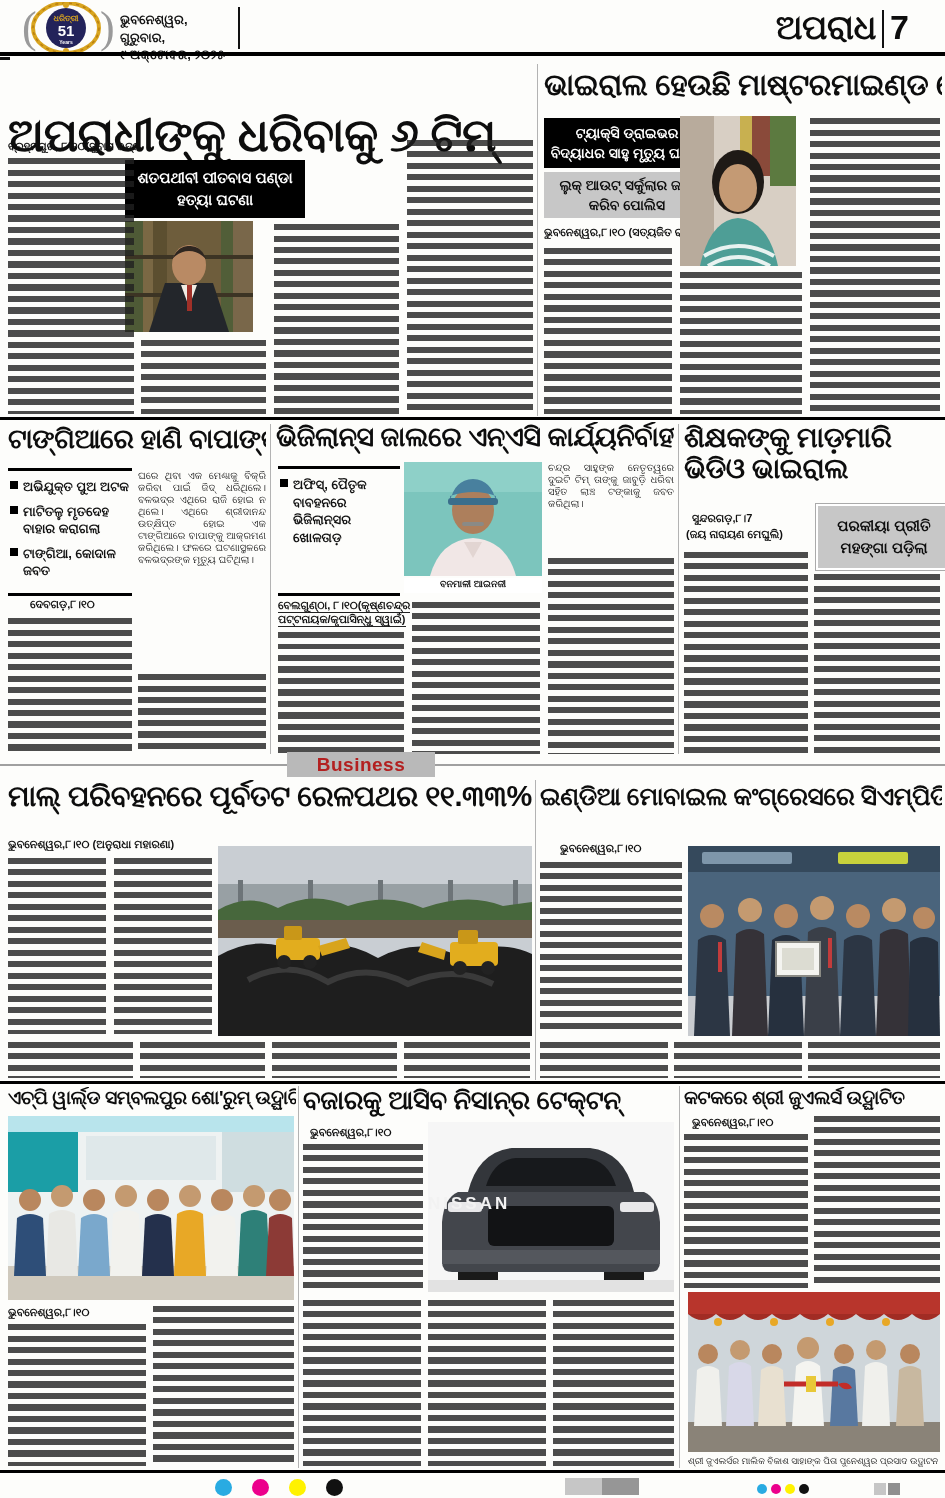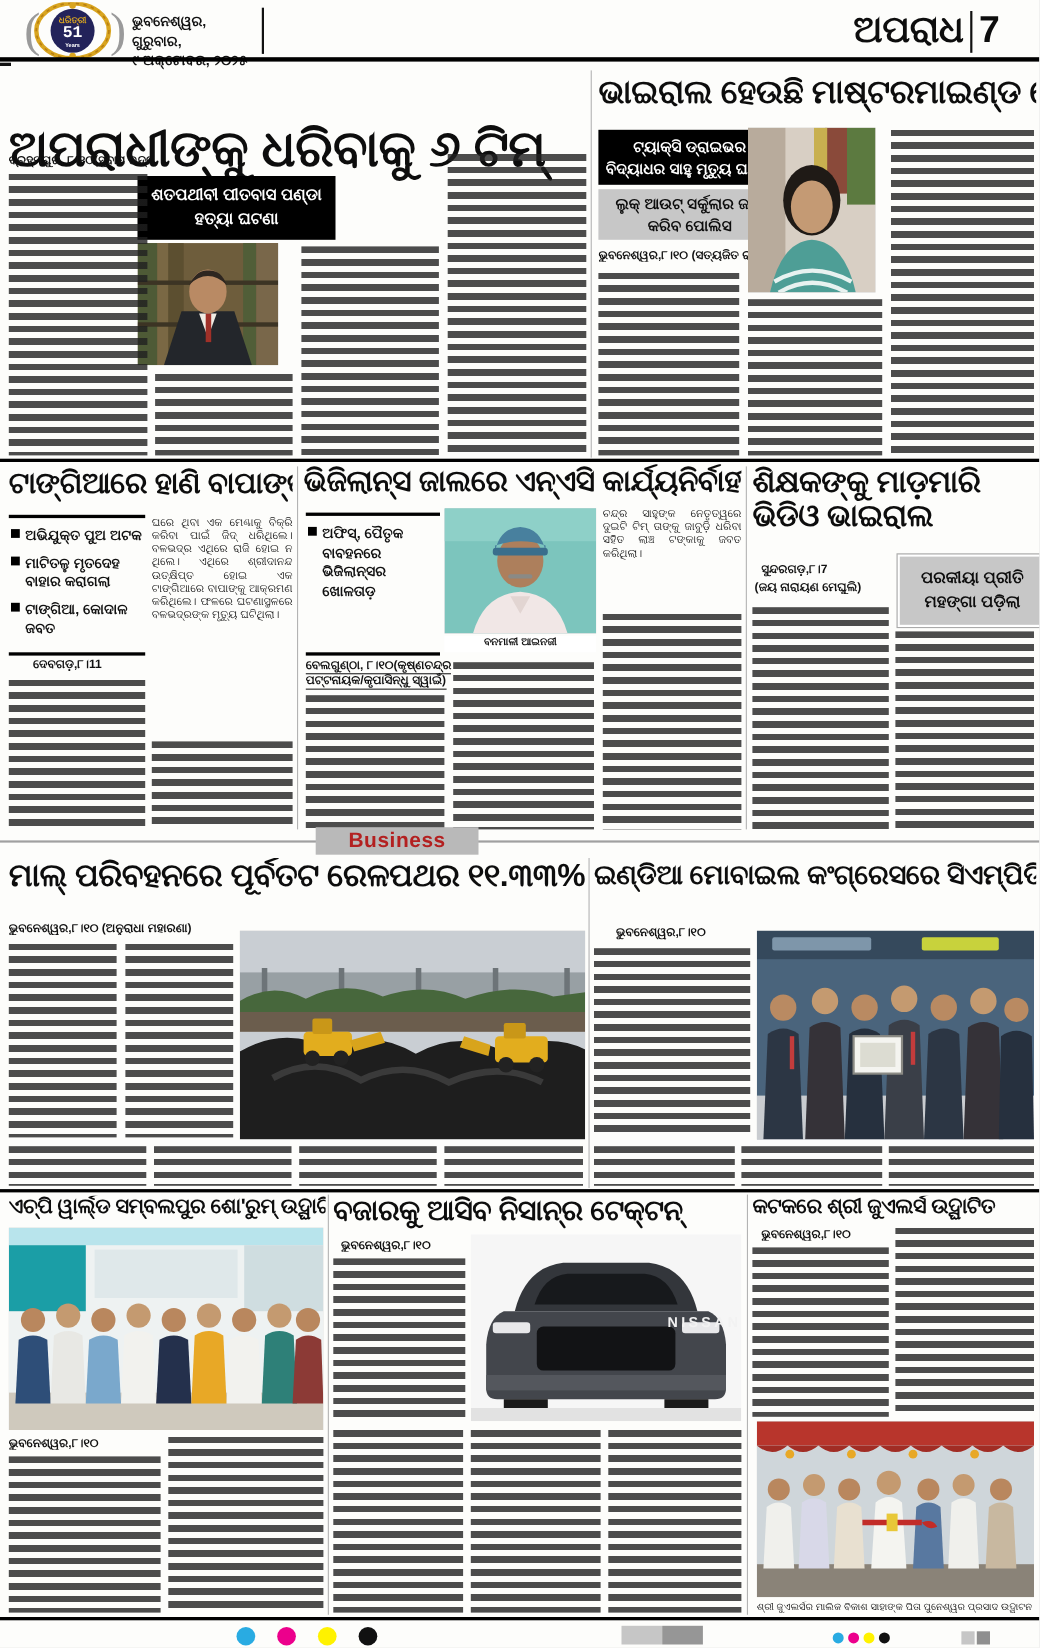--- a/index.html
+++ b/index.html
@@ -38,21 +38,21 @@
     <svg viewBox="0 0 100 52">
       <text x="6" y="40" font-size="44" fill="#9a9a9a" font-family="Liberation Serif,serif">(</text>
       <text x="84" y="40" font-size="44" fill="#9a9a9a" font-family="Liberation Serif,serif">)</text>
       <ellipse cx="50" cy="26" rx="33" ry="25" fill="none" stroke="#d9a520" stroke-width="4"></ellipse>
       <ellipse cx="50" cy="26" rx="33" ry="25" fill="none" stroke="#b97f10" stroke-width="1.5" stroke-dasharray="3 4"></ellipse>
       <circle cx="50" cy="26" r="20" fill="#23235a"></circle>
       <circle cx="50" cy="3" r="3" fill="#d9a520"></circle>
       <circle cx="50" cy="49" r="3" fill="#d9a520"></circle>
     </svg>
     <div class="abs" style="left:34px;top:12px;width:32px;text-align:center;color:#d9a520;font-size:8px;font-weight:bold;">ଧରିତ୍ରୀ</div>
-    <div class="abs" style="left:34px;top:20px;width:32px;text-align:center;color:#fff;font-size:15px;font-weight:bold;font-family:Liberation Mono, monospace;">51</div>
+    <div class="abs" style="left:34px;top:20px;width:32px;text-align:center;color:#fff;font-size:15px;font-weight:bold;">51</div>
     <div class="abs" style="left:34px;top:37px;width:32px;text-align:center;color:#fff;font-size:5px;font-weight:bold;">Years</div>
   </div>
   <div class="abs" style="left:120px;top:11px;width:116px;text-align:left;">
     <div style="font-size:13px;font-weight:bold;line-height:1.35;">ଭୁବନେଶ୍ୱର, ଗୁରୁବାର,</div>
     <div style="font-size:13px;font-weight:bold;line-height:1.35;">୯ ଅକ୍ଟୋବର, ୨୦୨୫</div>
   </div>
   <div class="abs" style="left:238px;top:7px;width:2px;height:42px;background:#111;"></div>
   <div class="abs hl nowrap" style="left:742px;top:8px;width:134px;font-size:34px;text-align:right;">ଅପରାଧ</div>
   <div class="abs" style="left:882px;top:10px;width:1.5px;height:38px;background:#111;"></div>
   <div class="abs hl nowrap" style="left:890px;top:8px;width:52px;font-size:34px;">7</div>
@@ -113,21 +113,21 @@
   <div class="abs rule-v" style="left:678px;top:424px;height:330px;"></div>
 
   <div class="abs hl nowrap" style="left:8px;top:424px;width:258px;height:40px;font-size:27px;">ଟାଙ୍ଗିଆରେ ହାଣି ବାପାଙ୍କୁ ହତ୍ୟା</div>
   <div class="abs bulbox" style="left:8px;top:468px;width:124px;height:122px;">
     <ul class="bl">
       <li><span class="sq"></span><span>ଅଭିଯୁକ୍ତ ପୁଅ ଅଟକ</span></li>
       <li><span class="sq"></span><span>ମାଟିତଳୁ ମୃତଦେହ ବାହାର କରାଗଲା</span></li>
       <li><span class="sq"></span><span>ଟାଙ୍ଗିଆ, କୋଦାଳ ଜବତ</span></li>
     </ul>
   </div>
-  <div class="abs dl nowrap" style="left:30px;top:598px;width:100px;"><u>ଦେବଗଡ଼,୮।11</u></div>
+  <div class="abs dl nowrap" style="left:30px;top:598px;width:100px;"><u>ଦେବଗଡ଼,୮।୧୦</u></div>
   <div class="abs gk" style="left:8px;top:618px;width:124px;height:136px;"></div>
   <div class="abs excerpt" style="left:138px;top:470px;width:128px;height:198px;">ଘରେ ଥିବା ଏକ ମେଣ୍ଢାକୁ ବିକ୍ରି କରିବା ପାଇଁ ଜିଦ୍ ଧରିଥିଲେ। ବଳଭଦ୍ର ଏଥିରେ ରାଜି ହୋଇ ନ ଥିଲେ। ଏଥିରେ ଶ୍ରୀଦାନନ୍ଦ ଉତ୍କ୍ଷିପ୍ତ ହୋଇ ଏକ ଟାଙ୍ଗିଆରେ ବାପାଙ୍କୁ ଆକ୍ରମଣ କରିଥିଲେ। ଫଳରେ ଘଟଣାସ୍ଥଳରେ ବଳଭଦ୍ରଙ୍କ ମୃତ୍ୟୁ ଘଟିଥିଲା।</div>
   <div class="abs gk" style="left:138px;top:674px;width:128px;height:80px;"></div>
 
   <div class="abs hl nowrap" style="left:276px;top:422px;width:398px;height:40px;font-size:27px;">ଭିଜିଲାନ୍ସ ଜାଲରେ ଏନ୍ଏସି କାର୍ଯ୍ୟନିର୍ବାହୀ ଅଧିକାରୀ</div>
   <div class="abs bulbox" style="left:278px;top:466px;width:122px;height:124px;">
     <ul class="bl">
       <li><span class="sq"></span><span>ଅଫିସ୍, ପୈତୃକ ବାବହନରେ ଭିଜିଲାନ୍ସର ଖୋଳତାଡ଼</span></li>
     </ul>
   </div>
@@ -280,21 +280,21 @@
       <path d="M58 64 Q66 38 88 36 L158 36 Q180 38 188 64 Z" fill="#17191c"></path>
       <path d="M30 70 L216 70 Q230 76 232 100 L232 140 Q232 150 222 150 L24 150 Q14 150 14 140 L14 100 Q16 76 30 70 Z" fill="#43464c"></path>
       <rect x="60" y="84" width="126" height="40" rx="6" fill="#121315"></rect>
       <rect x="20" y="80" width="34" height="10" rx="3" fill="#e8e8ea"></rect>
       <rect x="192" y="80" width="34" height="10" rx="3" fill="#e8e8ea"></rect>
       <rect x="14" y="128" width="218" height="14" fill="#54575d"></rect>
       <rect x="30" y="150" width="40" height="14" fill="#1a1a1a"></rect>
         <rect x="176" y="150" width="40" height="14" fill="#1a1a1a"></rect>
       <rect x="0" y="158" width="246" height="12" fill="#e2e2e2"></rect>
     </svg>
-    <div class="abs" style="left:0;top:72px;width:246px;text-align:right;color:#f2f2f2;font-size:13px;font-weight:bold;letter-spacing:3px;">NISSAN</div>
+    <div class="abs" style="left:0;top:72px;width:246px;text-align:left;color:#f2f2f2;font-size:17px;font-weight:bold;letter-spacing:3px;">NISSAN</div>
   </div>
   <div class="abs gk" style="left:303px;top:1144px;width:120px;height:148px;"></div>
   <div class="abs gk" style="left:303px;top:1300px;width:118px;height:166px;"></div>
   <div class="abs gk" style="left:428px;top:1300px;width:118px;height:166px;"></div>
   <div class="abs gk" style="left:553px;top:1300px;width:121px;height:166px;"></div>
 
   <div class="abs hl nowrap" style="left:684px;top:1087px;width:258px;height:26px;font-size:19px;">କଟକରେ ଶ୍ରୀ ଜୁଏଲର୍ସ ଉଦ୍ଘାଟିତ</div>
   <div class="abs dl nowrap" style="left:692px;top:1116px;width:118px;"><u>ଭୁବନେଶ୍ୱର,୮।୧୦</u></div>
   <div class="abs gk" style="left:684px;top:1134px;width:124px;height:154px;"></div>
   <div class="abs gk" style="left:814px;top:1116px;width:126px;height:172px;"></div>

